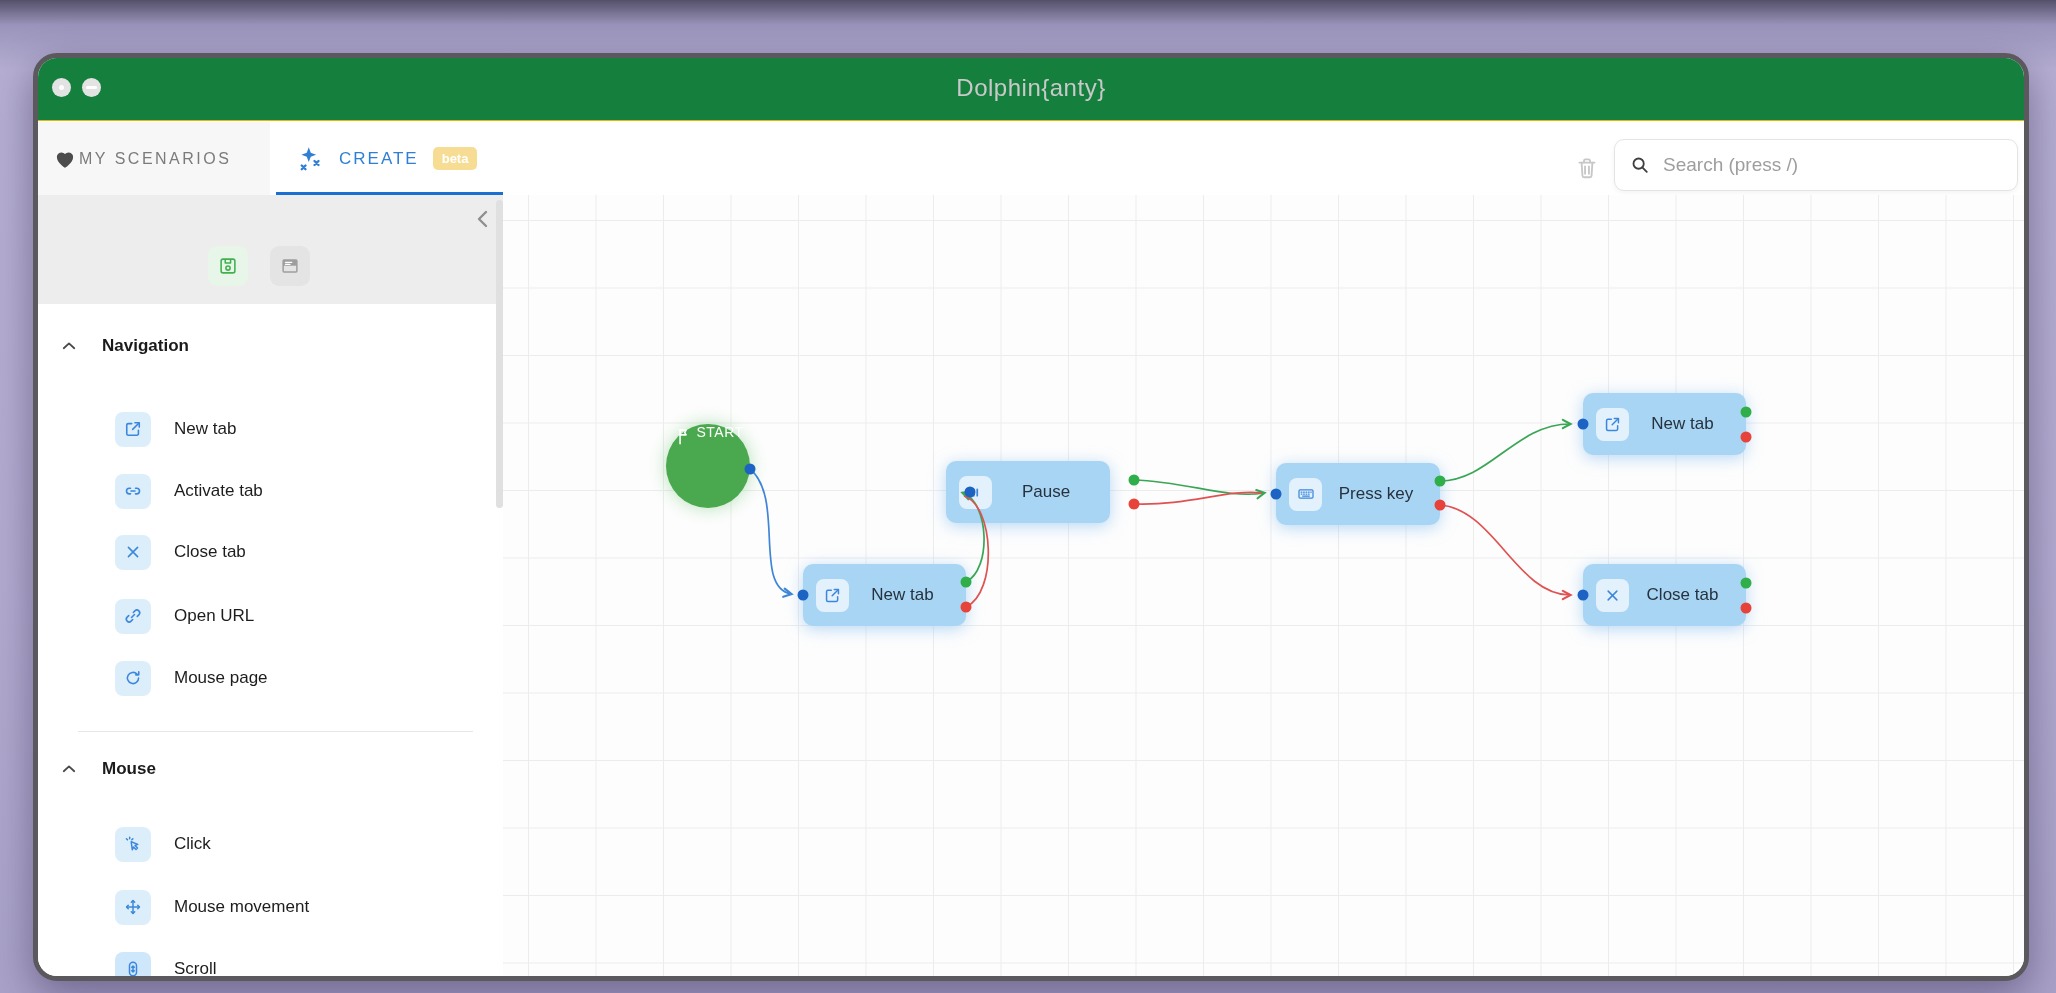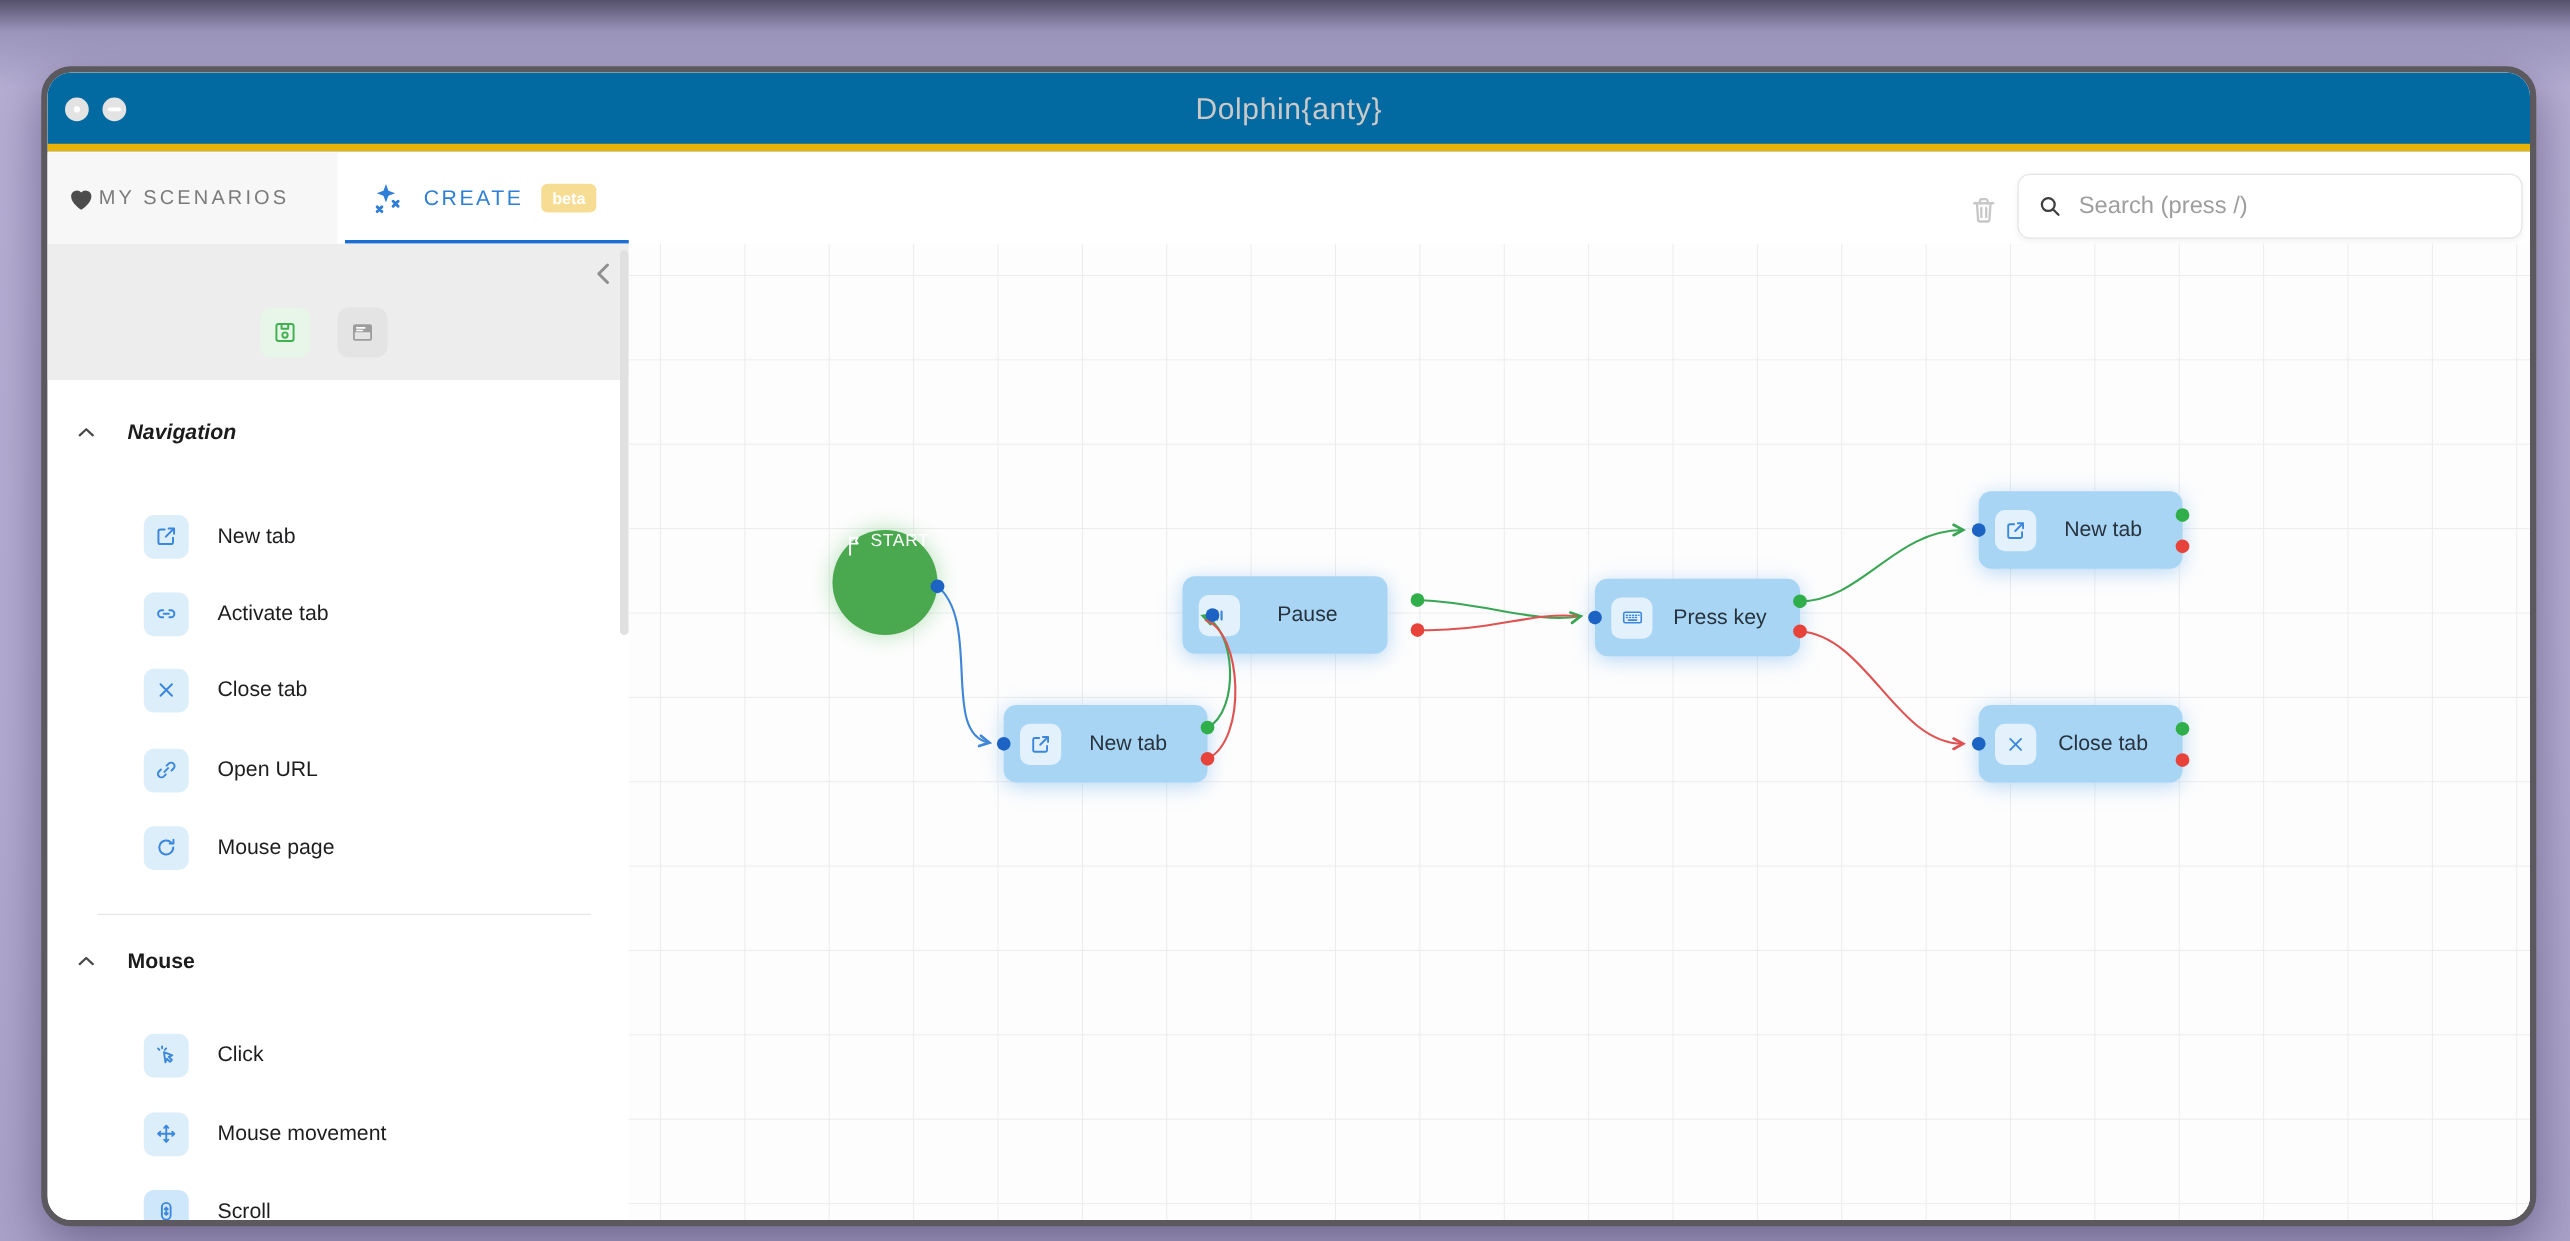--- a/index.html
+++ b/index.html
@@ -4,21 +4,21 @@
 <style>
   * { margin:0; padding:0; box-sizing:border-box; }
   html,body { width:2056px; height:993px; overflow:hidden; font-family:"Liberation Sans", sans-serif; }
   body { background:linear-gradient(180deg,#55506a 0%,#9a93ba 2.5%,#b6afd3 7%,#b3abd0 60%,#aaa2c8 100%); }
 
   .window { position:absolute; left:33px; top:53px; width:1996px; height:928px;
             background:#ffffff; border:5px solid #5b585e; border-radius:24px; overflow:hidden;
             box-shadow:0 14px 40px rgba(40,30,70,.45); }
 
   
-  .titlebar { position:absolute; left:0; top:0; width:100%; height:63px; background:#0369a1; border-bottom:6px solid #eab308; }
+  .titlebar { position:absolute; left:0; top:0; width:100%; height:63px; background:#15803d; border-bottom:1px solid #eab308; }
   .win-btn { position:absolute; top:20px; width:19px; height:19px; border-radius:50%; background:#e3e3e3; cursor:pointer; }
   .win-btn.back { left:14px; }
   .win-btn.min  { left:44px; }
   .win-btn .dot { position:absolute; left:7px; top:7px; width:5px; height:5px; border-radius:50%; background:#fff; }
   .win-btn .bar { position:absolute; left:4px; top:8px; width:11px; height:3px; border-radius:2px; background:#fff; }
   .title { position:absolute; left:0; right:0; top:16px; text-align:center; font-size:24px; color:#c9c9c9; letter-spacing:.5px; }
 
   
   .tabrow { position:absolute; left:0; top:64px; width:100%; height:73px; background:#fff; }
   .tab-scenarios { position:absolute; left:0; top:0; width:232px; height:73px; background:#f7f7f7;
@@ -141,21 +141,21 @@
           </svg>
         </div>
         <div class="collapse">
           <svg width="24" height="28" viewBox="0 0 24 24" fill="none" stroke="#8f8f8f" stroke-width="2.4" stroke-linecap="round" stroke-linejoin="round">
             <path d="M15 5l-7 7 7 7"></path>
           </svg>
         </div>
       </div>
       <div class="scroll-thumb"></div>
 
-      <div class="section-head" style="top:138px;font-style:italic;">
+      <div class="section-head" style="top:138px;">
         <svg class="chev" viewBox="0 0 24 24" fill="none" stroke="#4a4a4a" stroke-width="2.4" stroke-linecap="round" stroke-linejoin="round">
             <path d="M5 15l7-6.5 7 6.5"></path>
           </svg>
         <span class="sec-label">Navigation</span>
       </div>
 
       <div class="side-item" style="top:214px;">
         <div class="item-ic">
           <svg width="20" height="20" viewBox="0 0 24 24" fill="none" stroke="#3a87dd" stroke-width="1.9" stroke-linecap="round" stroke-linejoin="round">
             <path d="M18.5 13.5v4.2a1.8 1.8 0 0 1-1.8 1.8H6.3a1.8 1.8 0 0 1-1.8-1.8V7.3a1.8 1.8 0 0 1 1.8-1.8h4.2"></path>

